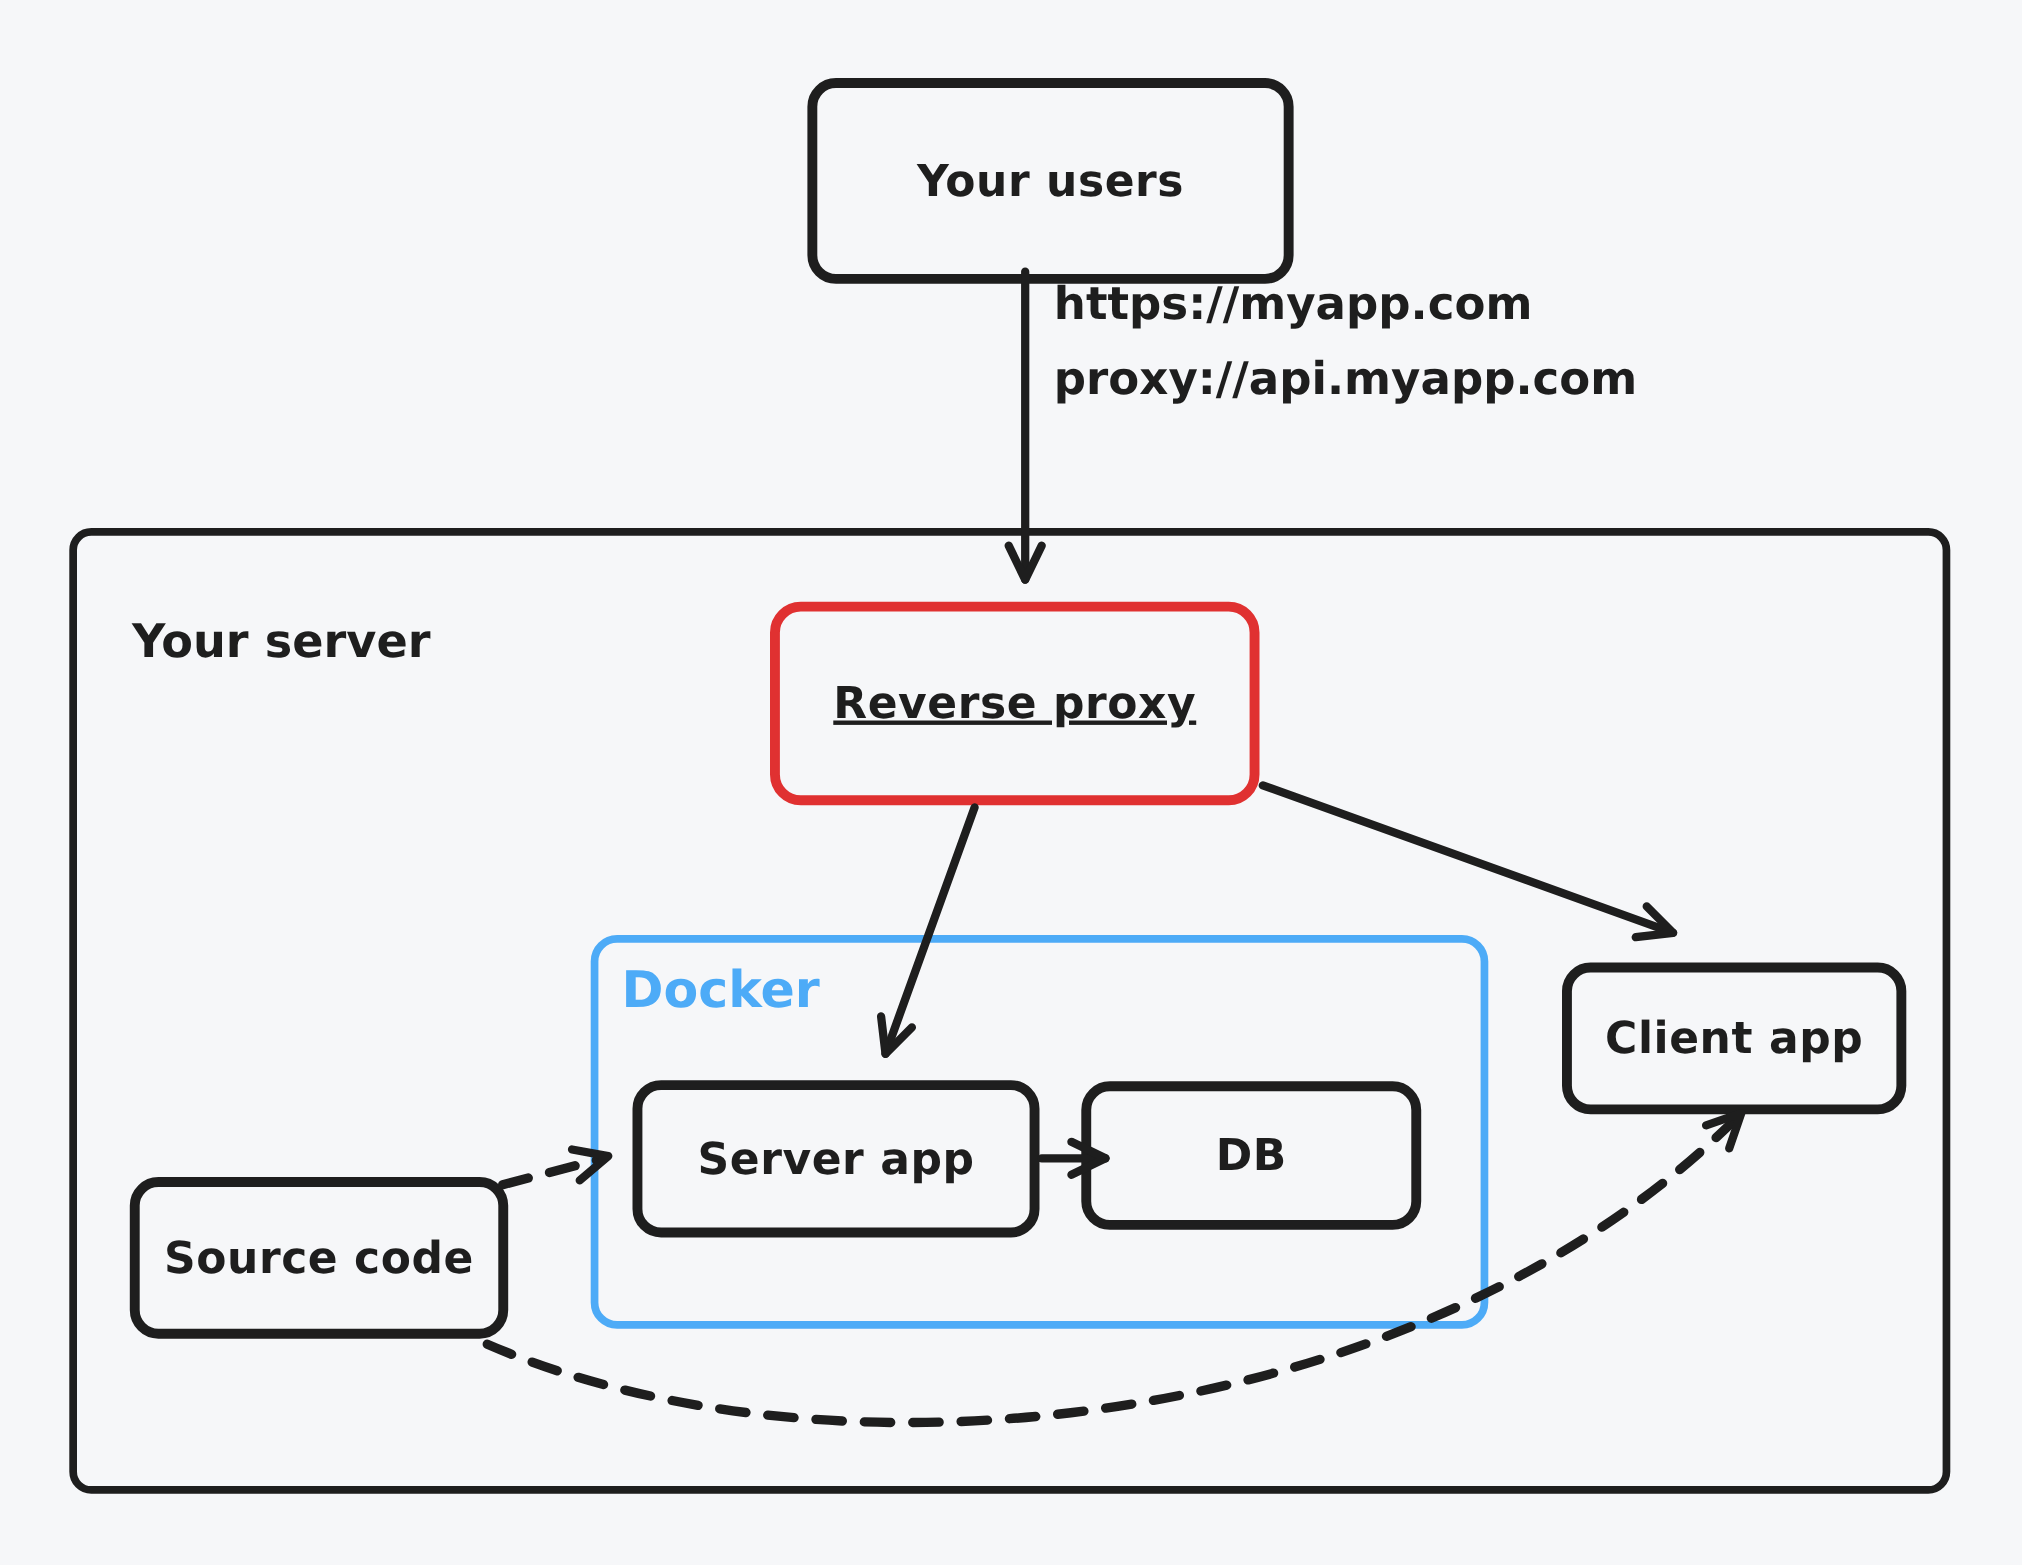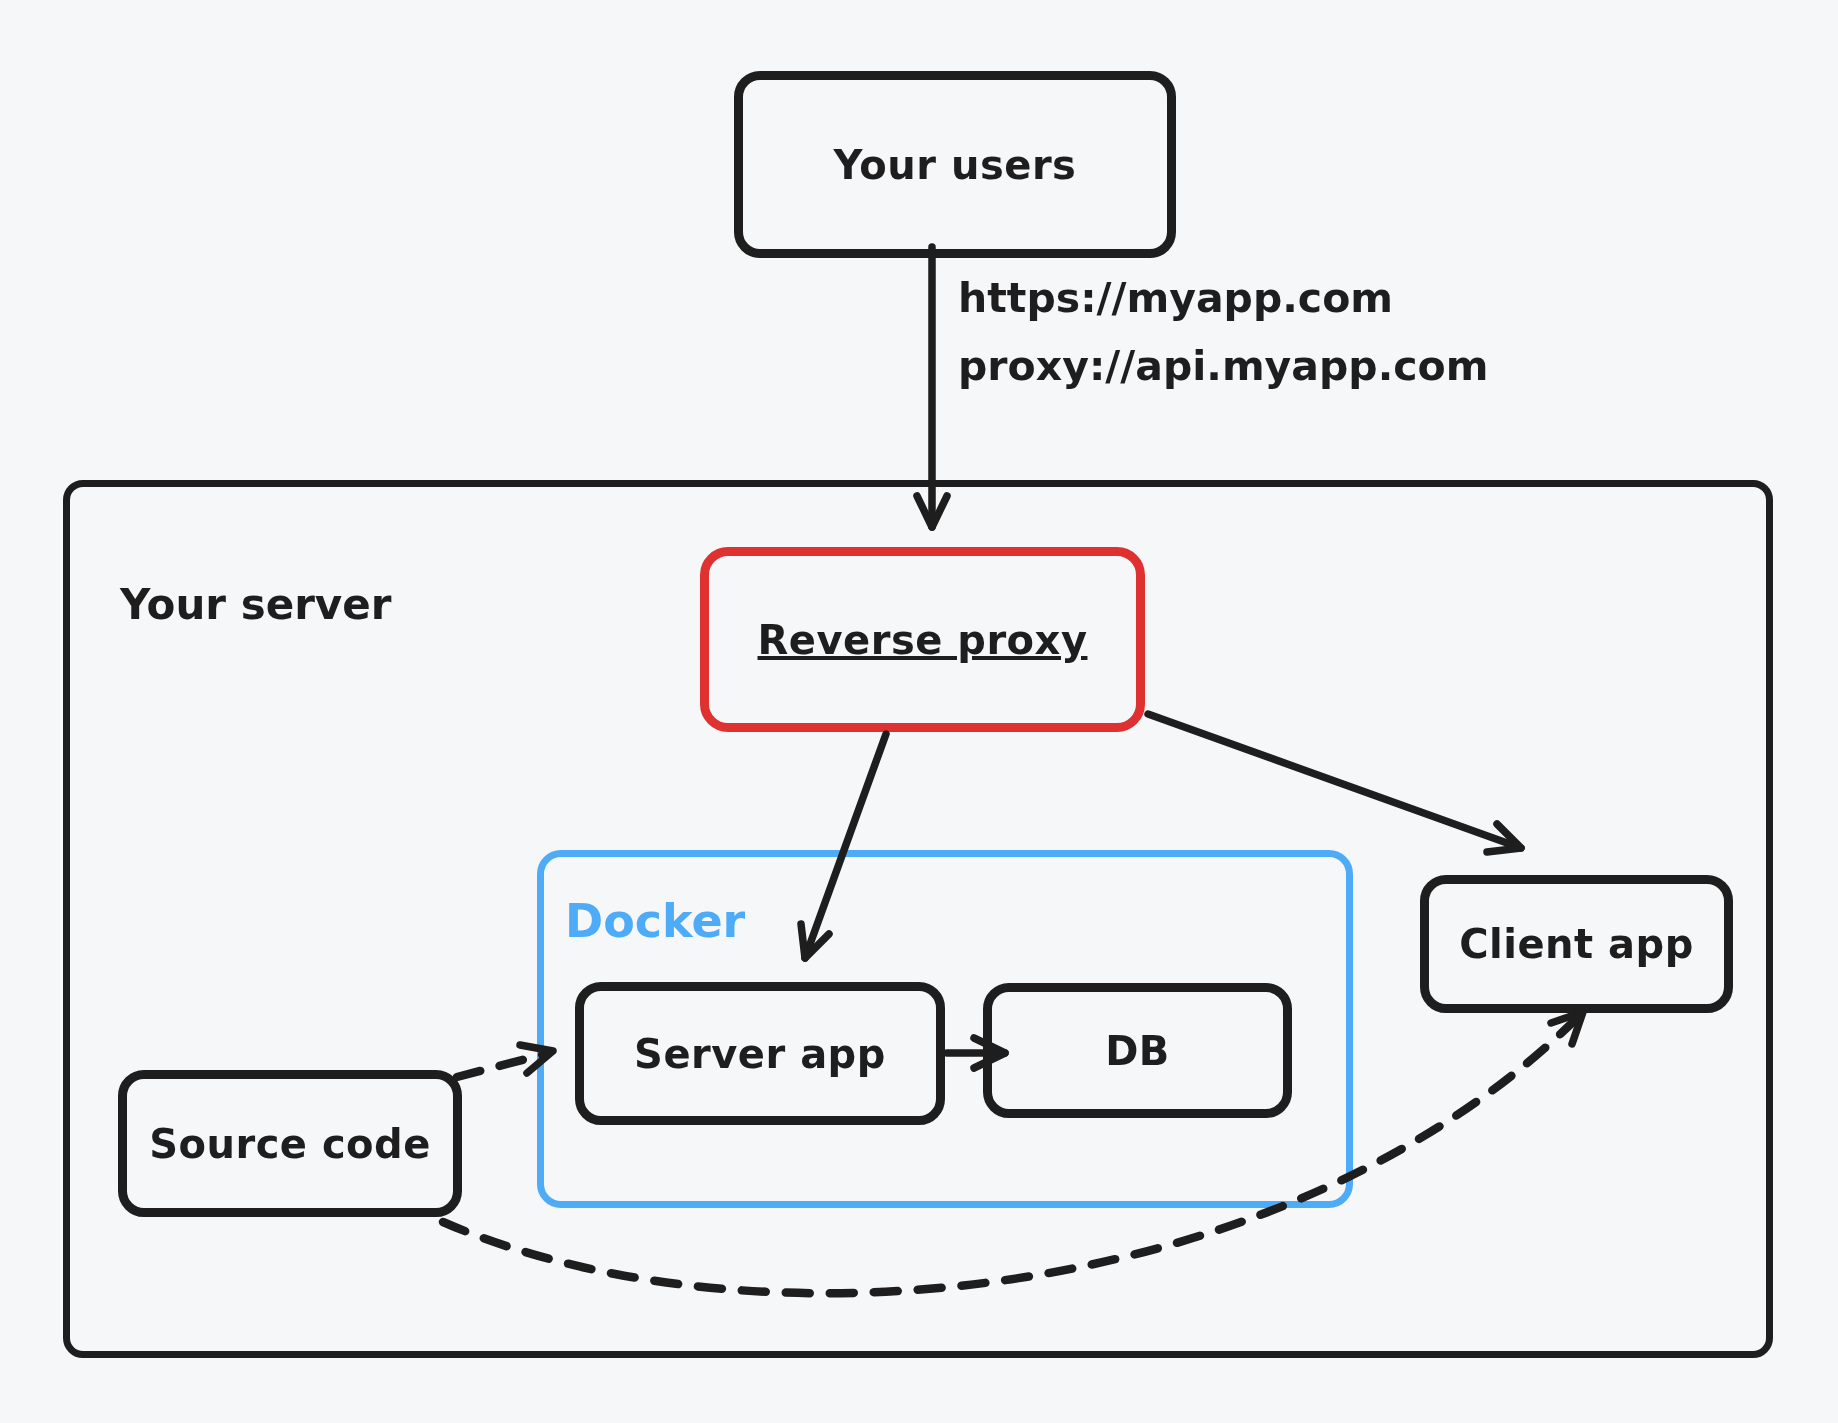--- a/index.html
+++ b/index.html
@@ -37,21 +37,20 @@
     border-radius: 20px;
     align-items: flex-start;
     justify-content: flex-start;
   }
   .red-box { border-color: var(--red, #e03131); border-width: 9px; border-radius: 28px; }
   .blue-box { border-color: var(--blue, #4dabf7); border-width: 7px; border-radius: 24px; }
   .floating-label {
     position: absolute;
     font-weight: 700;
     white-space: nowrap;
-    margin-top: 22px;
   }
   .url-label { font-size: 41px; }
   .server-label { font-size: 42px; }
   .docker-label { font-size: 46px; color: var(--blue, #4dabf7); text-align: center; }
   svg.arrows {
     position: absolute;
     inset: 0;
     pointer-events: none;
   }
   svg.arrows path, svg.arrows line, svg.arrows polyline {

